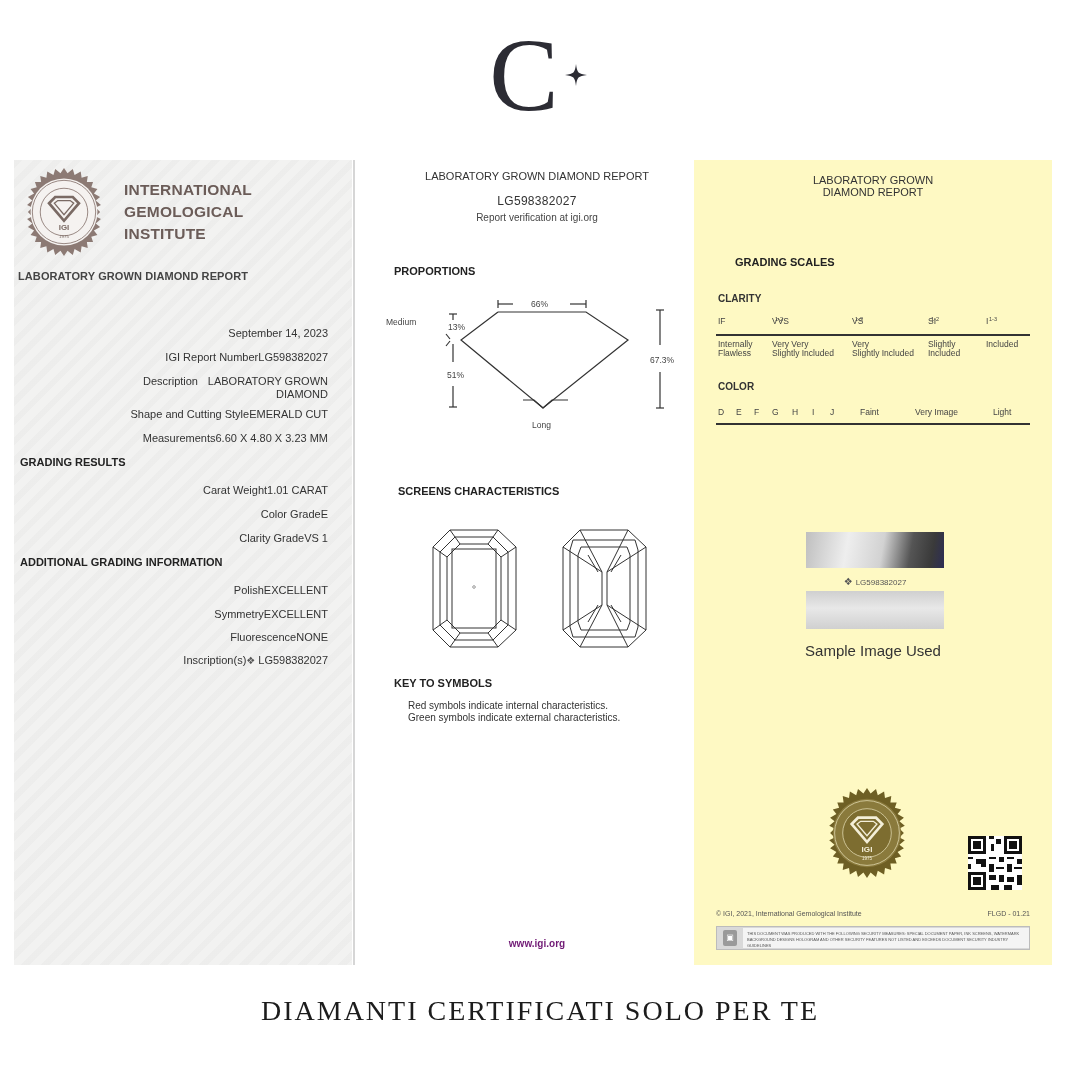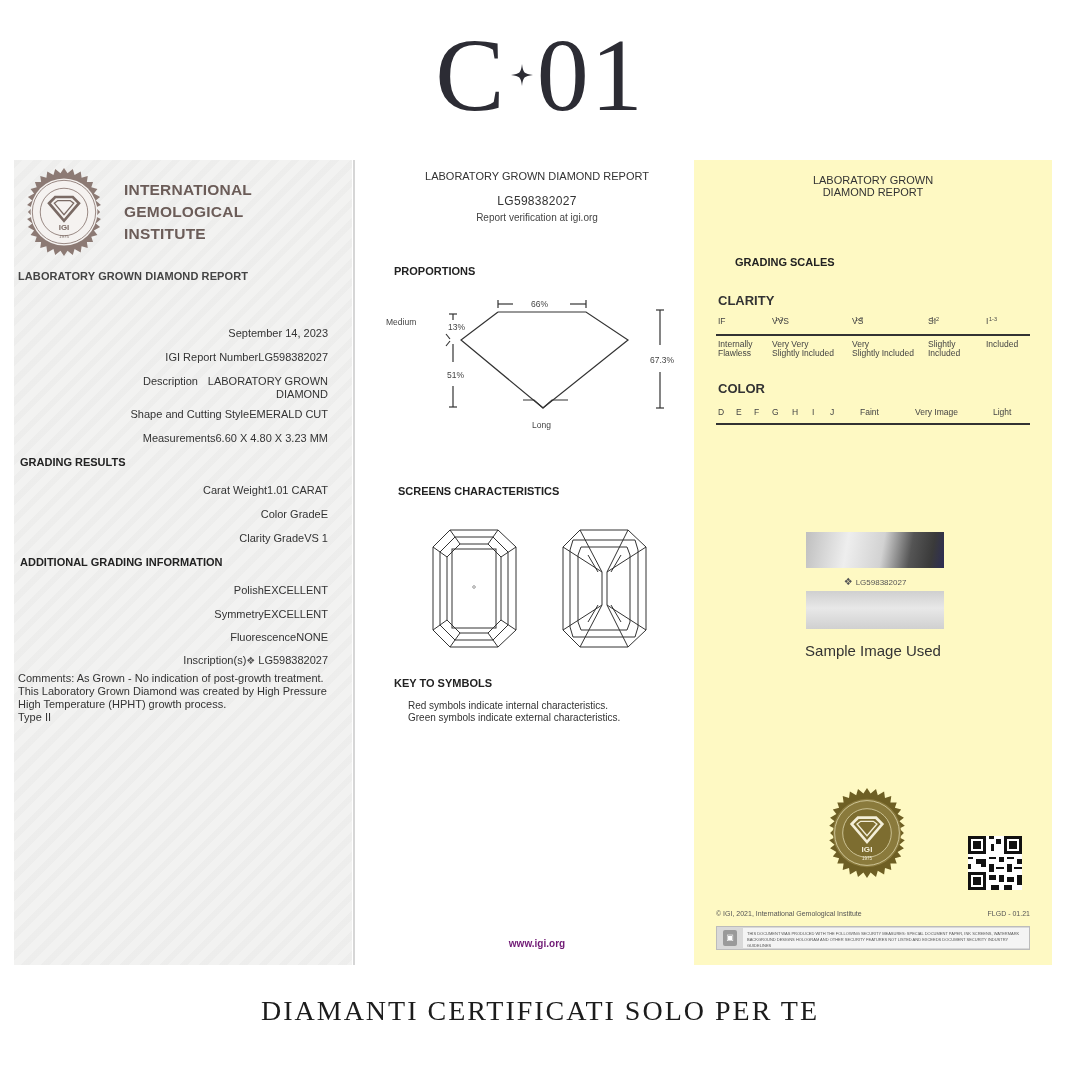--- a/index.html
+++ b/index.html
@@ -40,21 +40,21 @@
   .mid-verify { position: absolute; left: 0; width: 358px; text-align: center; top: 52px; font-size: 10px; color: #444; }
   .mid-sect { position: absolute; left: 36px; font-weight: bold; font-size: 11px; color: #222; }
   .prop-svg { position: absolute; left: 20px; top: 130px; }
   .clar-svg { position: absolute; left: 70px; top: 365px; }
   .key-text { position: absolute; left: 50px; top: 540px; font-size: 10px; line-height: 12px; color: #333; }
   .mid-url { position: absolute; left: 0; width: 358px; text-align: center; top: 778px; font-weight: bold; font-size: 10px; color: #701a75; }
 
   
   .r-title { position: absolute; left: 0; width: 358px; text-align: center; top: 14px; font-size: 11px; line-height: 12px; color: #333; }
   .r-sect { position: absolute; left: 24px; font-weight: bold; font-size: 11px; color: #222; margin-left: 17px; }
-  .r-sub { position: absolute; left: 24px; font-weight: bold; font-size: 13px; color: #333; }
+  .r-sub { position: absolute; left: 24px; font-weight: bold; font-size: 10px; color: #333; }
   .scale-row { position: absolute; left: 22px; width: 314px; font-size: 8.5px; color: #444; }
   .scale-row span { position: absolute; }
   .scale-row sup { font-size: 5.5px; vertical-align: 4px; margin-left: 3px; }
   .scale-line { position: absolute; left: 22px; width: 314px; height: 1.5px; background: #333; }
   .scale-desc { position: absolute; left: 22px; width: 314px; font-size: 8.5px; line-height: 9px; color: #444; }
   .scale-desc span { position: absolute; }
   .sample-top { position: absolute; left: 112px; top: 372px; width: 138px; height: 36px;
     background: linear-gradient(100deg, #bfbfbf 0%, #eeeeee 30%, #d2d2d2 55%, #555 75%, #3a3a3a 90%, #2d2d55 100%); }
   .sample-bot { position: absolute; left: 112px; top: 431px; width: 138px; height: 38px;
     background: linear-gradient(180deg, #cfcfcf 0%, #e8e8e8 45%, #d0d0d0 100%); }
@@ -70,21 +70,20 @@
 </style>
 </head>
 <body>
 
 <div class="brand">
   <div class="brand-logo">
     <span>C</span>
     <svg class="star" viewBox="0 0 20 20">
         <path d="M10 0 C11 8 12 9 20 10 C12 11 11 12 10 20 C9 12 8 11 0 10 C8 9 9 8 10 0Z" fill="#2c2c34"></path>
       </svg>
-    <span>01</span>
   </div>
 </div>
 
 <div class="panel panel-left">
   <div class="igi-head">
     <svg class="seal" viewBox="0 0 100 100">
       <g fill="#8c7a74">
         <polygon points="50,0 54,6 60,1 62,8 69,4 70,11 77,9 76,16 83,16 81,22 88,24 84,29 91,33 86,37 92,42 86,45 91,50 86,55 92,58 86,63 91,67 84,71 88,76 81,78 83,84 76,84 77,91 70,89 69,96 62,92 60,99 54,94 50,100 46,94 40,99 38,92 31,96 30,89 23,91 24,84 17,84 19,78 12,76 16,71 9,67 14,63 8,58 14,55 9,50 14,45 8,42 14,37 9,33 16,29 12,24 19,22 17,16 24,16 23,9 30,11 31,4 38,8 40,1 46,6"></polygon>
       </g>
       <circle cx="50" cy="50" r="38" fill="#f5f2f0"></circle>
@@ -148,25 +147,20 @@
   </div>
   <div class="row" style="top:471px">
     <span>Fluorescence</span>
     <span class="v">NONE</span>
   </div>
   <div class="row" style="top:494px;left:3px;width:311px">
     <span>Inscription(s)</span>
     <span class="v"><span class="insc-icon">❖</span><span>LG598382027</span></span>
   </div>
 
-  <div class="comments">
-    <div>Comments: As Grown - No indication of post-growth treatment.</div>
-    <div>This Laboratory Grown Diamond was created by High Pressure High Temperature (HPHT) growth process.</div>
-    <div>Type II</div>
-  </div>
 </div>
 <div class="fold" style="left:353px"></div>
 
 <div class="panel panel-mid">
   <div class="mid-title">LABORATORY GROWN DIAMOND REPORT</div>
   <div class="mid-number">LG598382027</div>
   <div class="mid-verify">Report verification at igi.org</div>
 
   <div class="mid-sect" style="top:105px">PROPORTIONS</div>
 

